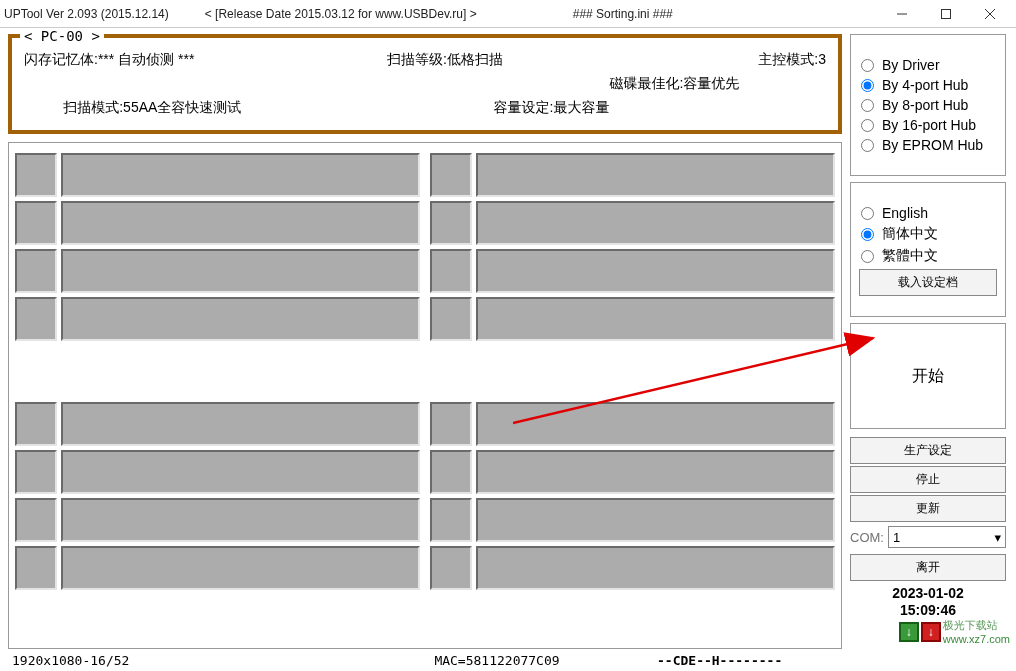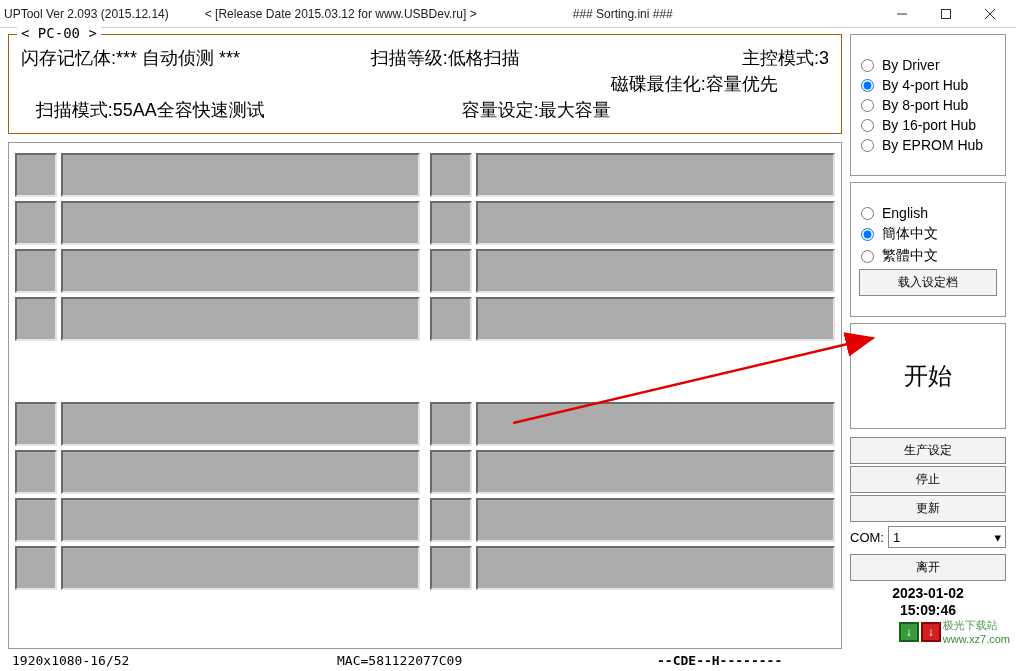--- a/index.html
+++ b/index.html
@@ -45,40 +45,40 @@
   flex: 1;
   padding: 6px 4px 0 8px;
   display: flex;
   flex-direction: column;
 }
 .right {
   width: 170px;
   padding: 6px 10px 0 4px;
 }
 .pc-box {
-  border: 1px solid #a16207;
+  border: 4px solid #a16207;
   position: relative;
   padding: 10px 12px 10px 12px;
   height: 100px;
 }
 .pc-title {
   position: absolute;
   top: -10px;
   left: 8px;
   background: #fff;
   padding: 0 4px;
   font-size: 14px;
   font-family: Consolas, monospace;
 }
 .info-grid {
   display: grid;
   grid-template-columns: 32% 41% 27%;
   grid-template-rows: 1fr 1fr 1fr;
   height: 100%;
-  font-size: 18px;
+  font-size: 14px;
 }
 .info-grid div { display: flex; align-items: center; }
 .info-grid .c2 { justify-content: center; text-align: center; }
 .info-grid .c3 { justify-content: flex-end; }
 .slots-box {
   border: 1px solid #999;
   margin-top: 8px;
   flex: 1;
   padding: 10px 6px;
   display: grid;
@@ -131,31 +131,31 @@
   font-family: inherit;
   margin-top: 2px;
   cursor: default;
 }
 .start-box {
   border: 1px solid #999;
   height: 106px;
   display: flex;
   align-items: center;
   justify-content: center;
-  font-size: 24px;
+  font-size: 16px;
   margin-bottom: 6px;
   position: relative;
 }
 .com-row {
   display: flex;
   align-items: center;
   gap: 4px;
   margin: 4px 0;
 }
-.com-label { color: #000000; font-size: 13px; }
+.com-label { color: #737373; font-size: 13px; }
 .com-select {
   flex: 1;
   border: 1px solid #888;
   background: #fff;
   height: 22px;
   font-size: 13px;
   padding: 0 4px;
   display: flex;
   align-items: center;
   justify-content: space-between;
@@ -169,21 +169,21 @@
 }
 .statusbar {
   height: 22px;
   display: flex;
   align-items: center;
   font-family: Consolas, monospace;
   font-size: 13px;
   padding: 0 12px;
 }
 .statusbar .s1 { flex: 0 0 325px; }
-.statusbar .s2 { flex: 0 0 320px; }
+.statusbar .s2 { flex: 0 0 320px; text-align: center; }
 .statusbar .s3 { flex: 1; font-weight: bold; }
 .arrow {
   position: absolute;
   left: 513px;
   top: 328px;
   pointer-events: none;
   z-index: 5;
 }
 .watermark {
   position: absolute;

